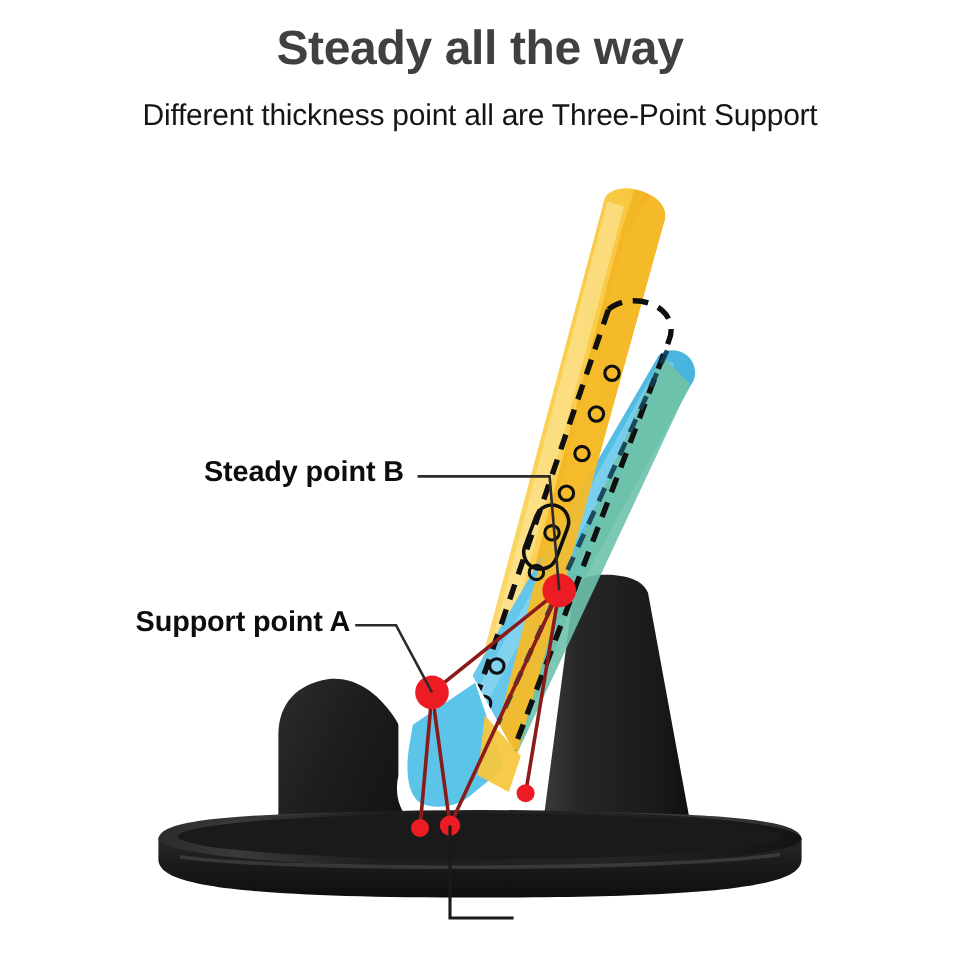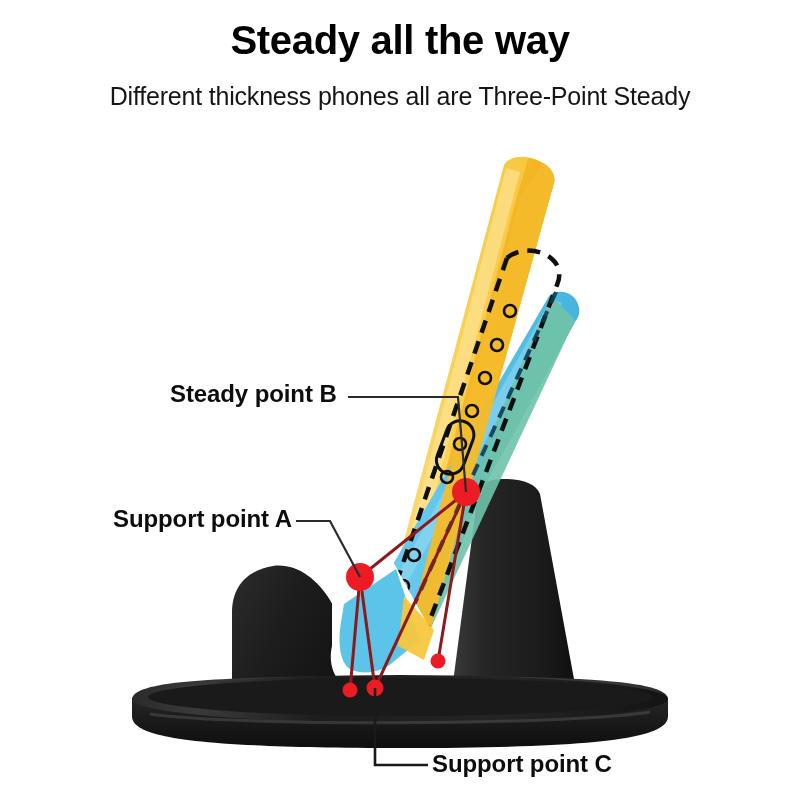--- a/index.html
+++ b/index.html
@@ -22,21 +22,21 @@
   
   .title {
     position: absolute;
     left: 0;
     top: 18px;
     width: 800px;
     text-align: center;
     font-size: 40px;
     font-weight: 700;
     letter-spacing: -0.3px;
-    color: #000000;
+    color: #404040;
     white-space: nowrap;
   }
   .subtitle {
     position: absolute;
     left: 0;
     top: 82px;
     width: 800px;
     text-align: center;
     font-size: 25px;
     font-weight: 400;
@@ -67,21 +67,21 @@
     height: 800px;
   }
 </style>
 </head>
 <body>
 
 <div id="stage">
 
   <div class="title">Steady all the way</div>
 
-  <div class="subtitle">Different thickness phones all are Three-Point Steady</div>
+  <div class="subtitle">Different thickness point all are Three-Point Support</div>
 
   <svg id="scene" viewBox="0 0 800 800">
     <defs>
 
       <linearGradient id="gBaseTop" x1="0" y1="0" x2="1" y2="0">
         <stop offset="0" stop-color="#2b2b2b"></stop>
         <stop offset="0.12" stop-color="#3a3a3a"></stop>
         <stop offset="0.35" stop-color="#1d1d1d"></stop>
         <stop offset="0.70" stop-color="#242424"></stop>
         <stop offset="1" stop-color="#141414"></stop>
@@ -267,15 +267,14 @@
       <path d="M 296 521 L 330 521 L 360 577" fill="none" stroke="#2b2b2b" stroke-width="2.2"></path>
       <path d="M 375 688 L 375 765 L 428 765" fill="none" stroke="#1a1a1a" stroke-width="2.6"></path>
 
     </g>
   </svg>
 
   <div class="callout" id="label-b">Steady point B</div>
 
   <div class="callout" id="label-a">Support point A</div>
 
-  <div class="callout" id="label-c">Support point C</div>
 
 </div>
 
 </body></html>

